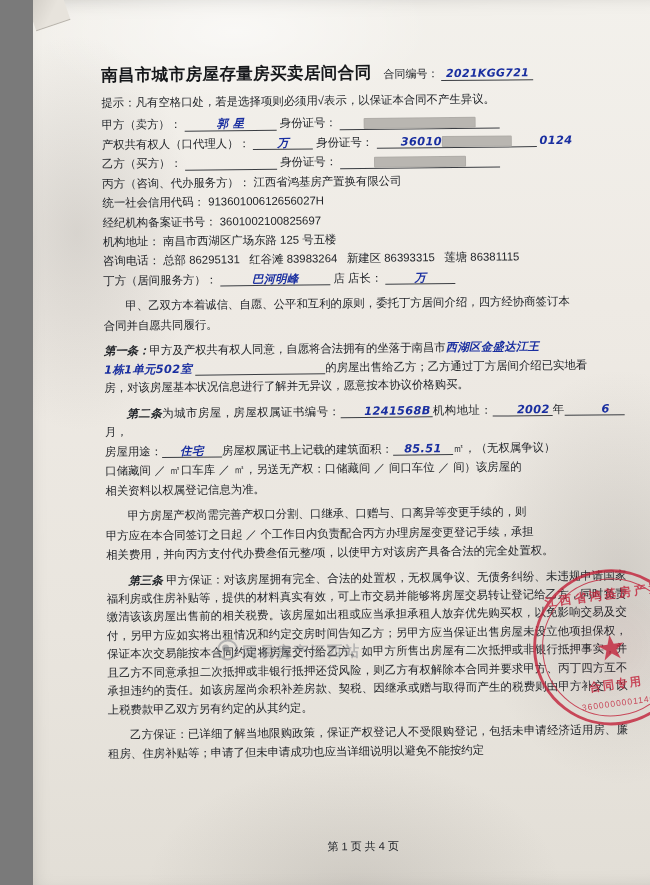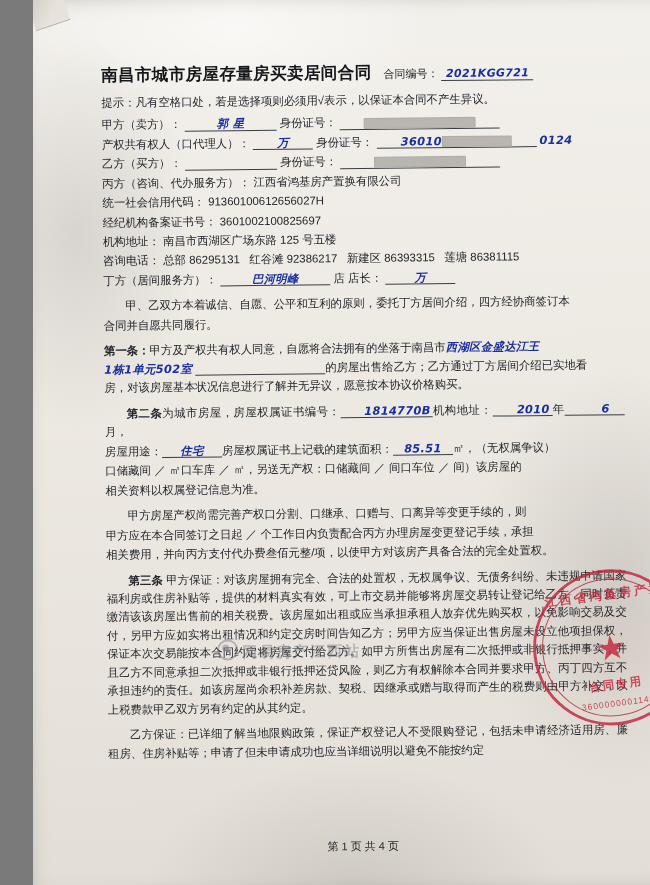--- a/index.html
+++ b/index.html
@@ -99,21 +99,21 @@
   .u70 { min-width: 70px; }
   .u90 { min-width: 92px; }
   .u110 { min-width: 110px; font-style: italic; }
   .u130 { min-width: 130px; }
   .u160 { min-width: 160px; }
 
   .line { margin: 1px 0; }
   .tip { margin: 2px 0 4px 0; }
   .para { margin: 7px 0 0 0; text-align: justify; }
   .para-first { text-indent: 22px; }
-  .sec-title { font-weight: bold; }
+  .sec-title { font-weight: bold; font-style: italic; }
 
   .redact {
     display: inline-block;
     height: 11px;
     background: #b9b6b1;
     border-radius: 1px;
     vertical-align: middle;
     box-shadow: 0 0 0 1px rgba(0,0,0,0.05) inset;
   }
   .r70 { width: 70px; }
@@ -277,21 +277,21 @@
           <span>机构地址：</span>
           <span>南昌市西湖区广场东路 125 号五楼</span>
         </div>
 
         <div class="line">
           <span>咨询电话：</span>
           <span>总部</span>
           <span>86295131</span>
           &nbsp;
           <span>红谷滩</span>
-          <span>92386217</span>
+          <span>83983264</span>
           &nbsp;
           <span>新建区</span>
           <span>86393315</span>
           &nbsp;
           <span>莲塘</span>
           <span>86381115</span>
         </div>
 
         <div class="line">
           <span>丁方（居间服务方）：</span>
@@ -307,21 +307,21 @@
         <div class="para">
           <span class="sec-title">第一条：</span><span>甲方及产权共有权人同意，自愿将合法拥有的坐落于南昌市</span><span class="hand">西湖区金盛达江王</span>
           <div>
             <span class="hand">1栋1单元502室</span>
             <span class="underline-n u130">&nbsp;</span><span>的房屋出售给乙方；乙方通过丁方居间介绍已实地看</span>
           </div>
           <div>房，对该房屋基本状况信息进行了解并无异议，愿意按本协议价格购买。</div>
         </div>
 
         <div class="para para-first">
-          <span class="sec-title">第二条</span><span>为城市房屋，房屋权属证书编号：</span><span class="underline-n u90 hand">1814770B</span><span>机构地址：</span><span class="underline-n u60 hand">2010</span><span>年</span><span class="underline-n u60 hand">6</span><span>月，</span>
+          <span class="sec-title">第二条</span><span>为城市房屋，房屋权属证书编号：</span><span class="underline-n u90 hand">1241568B</span><span>机构地址：</span><span class="underline-n u60 hand">2002</span><span>年</span><span class="underline-n u60 hand">6</span><span>月，</span>
         </div>
         <div class="line">
           <span>房屋用途：</span><span class="underline-n u60 hand">住宅</span><span>房屋权属证书上记载的建筑面积：</span><span class="underline-n u60 hand">85.51</span><span>㎡，（无权属争议）</span>
         </div>
         <div class="line chk">口储藏间 ／ ㎡口车库 ／ ㎡，另送无产权：口储藏间 ／ 间口车位 ／ 间）该房屋的</div>
         <div class="line">相关资料以权属登记信息为准。</div>
 
         <div class="para para-first">甲方房屋产权尚需完善产权口分割、口继承、口赠与、口离异等变更手续的，则</div>
         <div class="line">甲方应在本合同签订之日起 ／ 个工作日内负责配合丙方办理房屋变更登记手续，承担</div>
         <div class="line">相关费用，并向丙方支付代办费叁佰元整/项，以使甲方对该房产具备合法的完全处置权。</div>

